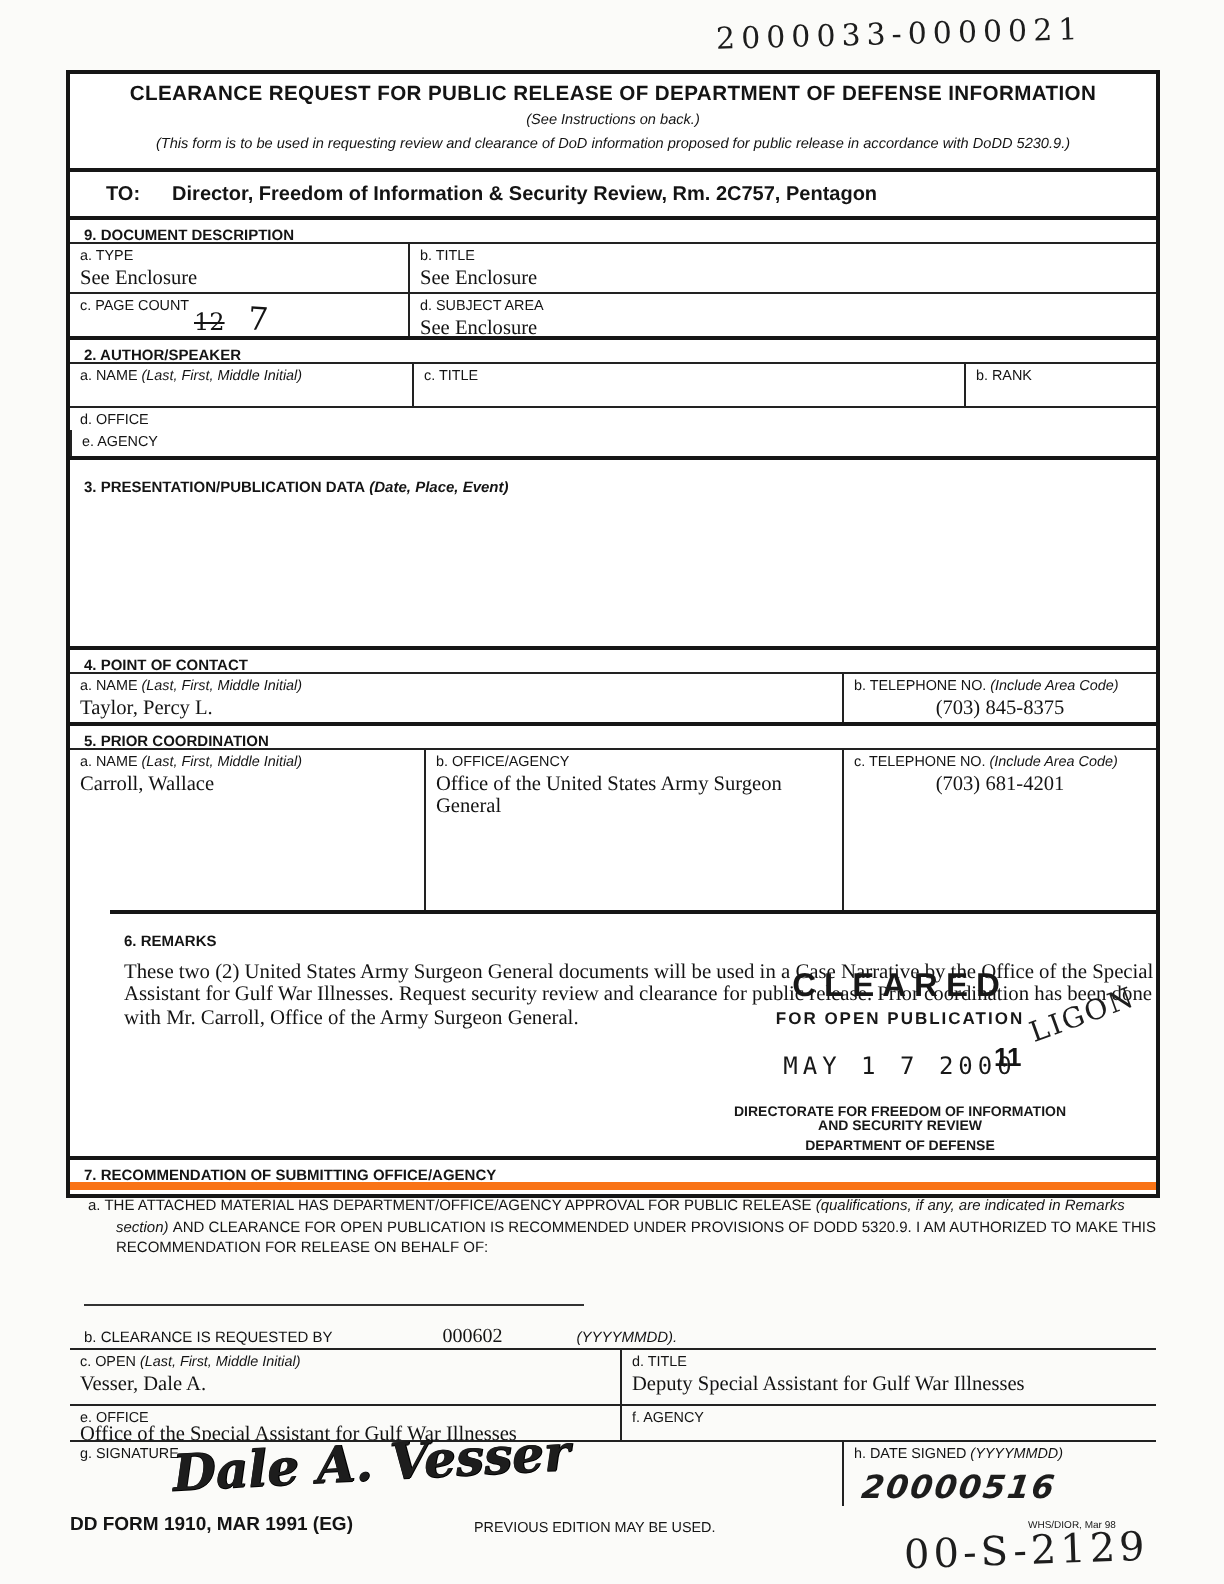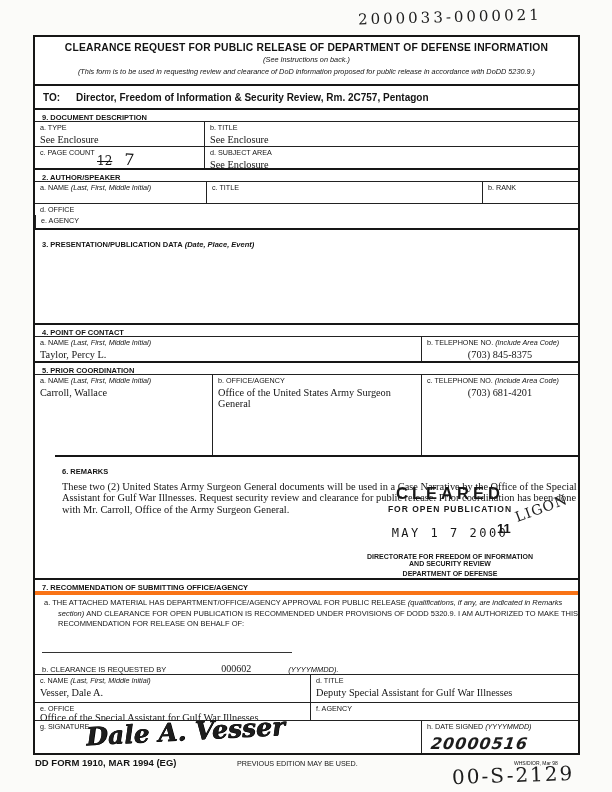--- a/index.html
+++ b/index.html
@@ -1,26 +1,26 @@
 <!DOCTYPE html>
 <html><head>
 <meta charset="utf-8">
 <style>
   html,body{margin:0;padding:0;}
   body{width:612px;height:792px;background:#fbfbf9;position:relative;overflow:hidden;
        font-family:"Liberation Sans",sans-serif;color:#141414;}
-  .form{position:absolute;left:33px;top:35px;width:547px;height:720px;
+  .form{position:absolute;left:33px;top:35px;width:547px;height:564px;
         border:2px solid #161616;box-sizing:border-box;background:#fff;}
   .row{box-sizing:border-box;overflow:hidden;}
   .r-head{height:47px;text-align:center;padding-top:5px;}
   .form-title{font-size:10.3px;font-weight:bold;letter-spacing:.2px;}
   .form-sub{font-size:7.3px;font-style:italic;margin-top:2px;}
   .form-inst{font-size:7.3px;font-style:italic;margin-top:3px;}
   .r-to{height:24px;border-top:2px solid #161616;display:flex;align-items:center;}
-  .to-label{font-weight:bold;font-size:10px;margin-left:8px;}
+  .to-label{font-weight:bold;font-size:10px;margin-left:18px;}
   .to-value{font-weight:bold;font-size:10px;margin-left:16px;}
   .sec{height:13px;border-top:2px solid #161616;font-weight:bold;font-size:7.5px;
        padding:2.5px 0 0 7px;}
   .cells{display:flex;border-top:1px solid #222;}
   .cell{box-sizing:border-box;padding:2px 0 0 5px;border-left:1px solid #222;position:relative;}
   .cell:first-child{border-left:none;}
   .grow{flex:1;}
   .w169{width:169px;}.w171{width:171px;}.w96{width:96px;}.w271{width:271px;}
   .w386{width:386px;}.w177{width:177px;}.w209{width:209px;}.w275{width:275px;}
   .lbl{font-size:7.2px;line-height:8.5px;}
@@ -177,21 +177,21 @@
   <div class="row sec">7. RECOMMENDATION OF SUBMITTING OFFICE/AGENCY</div>
   <div class="row r-s7ab">
     <p class="a-par"><span>a.  THE ATTACHED MATERIAL HAS DEPARTMENT/OFFICE/AGENCY APPROVAL FOR PUBLIC RELEASE</span><span class="it"> (qualifications, if any, are indicated in Remarks section) </span><span>AND CLEARANCE FOR OPEN PUBLICATION IS RECOMMENDED UNDER PROVISIONS OF DODD 5320.9.  I AM AUTHORIZED TO MAKE THIS RECOMMENDATION FOR RELEASE ON BEHALF OF:</span></p>
     <div class="blank-line"></div>
     <div class="b-line">
       <span>b. CLEARANCE IS REQUESTED BY</span><span class="b-val">000602</span><span class="b-suffix">(YYYYMMDD).</span>
     </div>
   </div>
   <div class="row cells r-s7cd">
     <div class="cell w275">
-      <div class="lbl"><span>c. NAME</span><span class="it"> (Last, First, Middle Initial)</span></div>
+      <div class="lbl"><span>c. OPEN</span><span class="it"> (Last, First, Middle Initial)</span></div>
       <div class="val">Vesser, Dale A.</div>
     </div>
     <div class="cell grow">
       <div class="lbl">d. TITLE</div>
       <div class="val">Deputy Special Assistant for Gulf War Illnesses</div>
     </div>
   </div>
   <div class="row cells r-s7ef tight">
     <div class="cell w275">
       <div class="lbl">e. OFFICE</div>
@@ -219,16 +219,16 @@
   <div class="st-date">MAY 1 7 2000</div>
   <div class="st-org1">DIRECTORATE FOR FREEDOM OF INFORMATION</div>
   <div class="st-org2">AND SECURITY REVIEW</div>
   <div class="st-org3">DEPARTMENT OF DEFENSE</div>
 </div>
 <div class="stamp-11">11</div>
 <div class="hw stamp-ligon">LIGON</div>
 
 <div class="hw signature-hw">Dale A. Vesser</div>
 
-<div class="footer-id">DD FORM 1910, MAR 1994 (EG)</div>
+<div class="footer-id">DD FORM 1910, MAR 1991 (EG)</div>
 <div class="footer-note">PREVIOUS EDITION MAY BE USED.</div>
 <div class="footer-code">WHS/DIOR, Mar 98</div>
 <div class="hw case-number">00-S-2129</div>
 
 </body></html>

